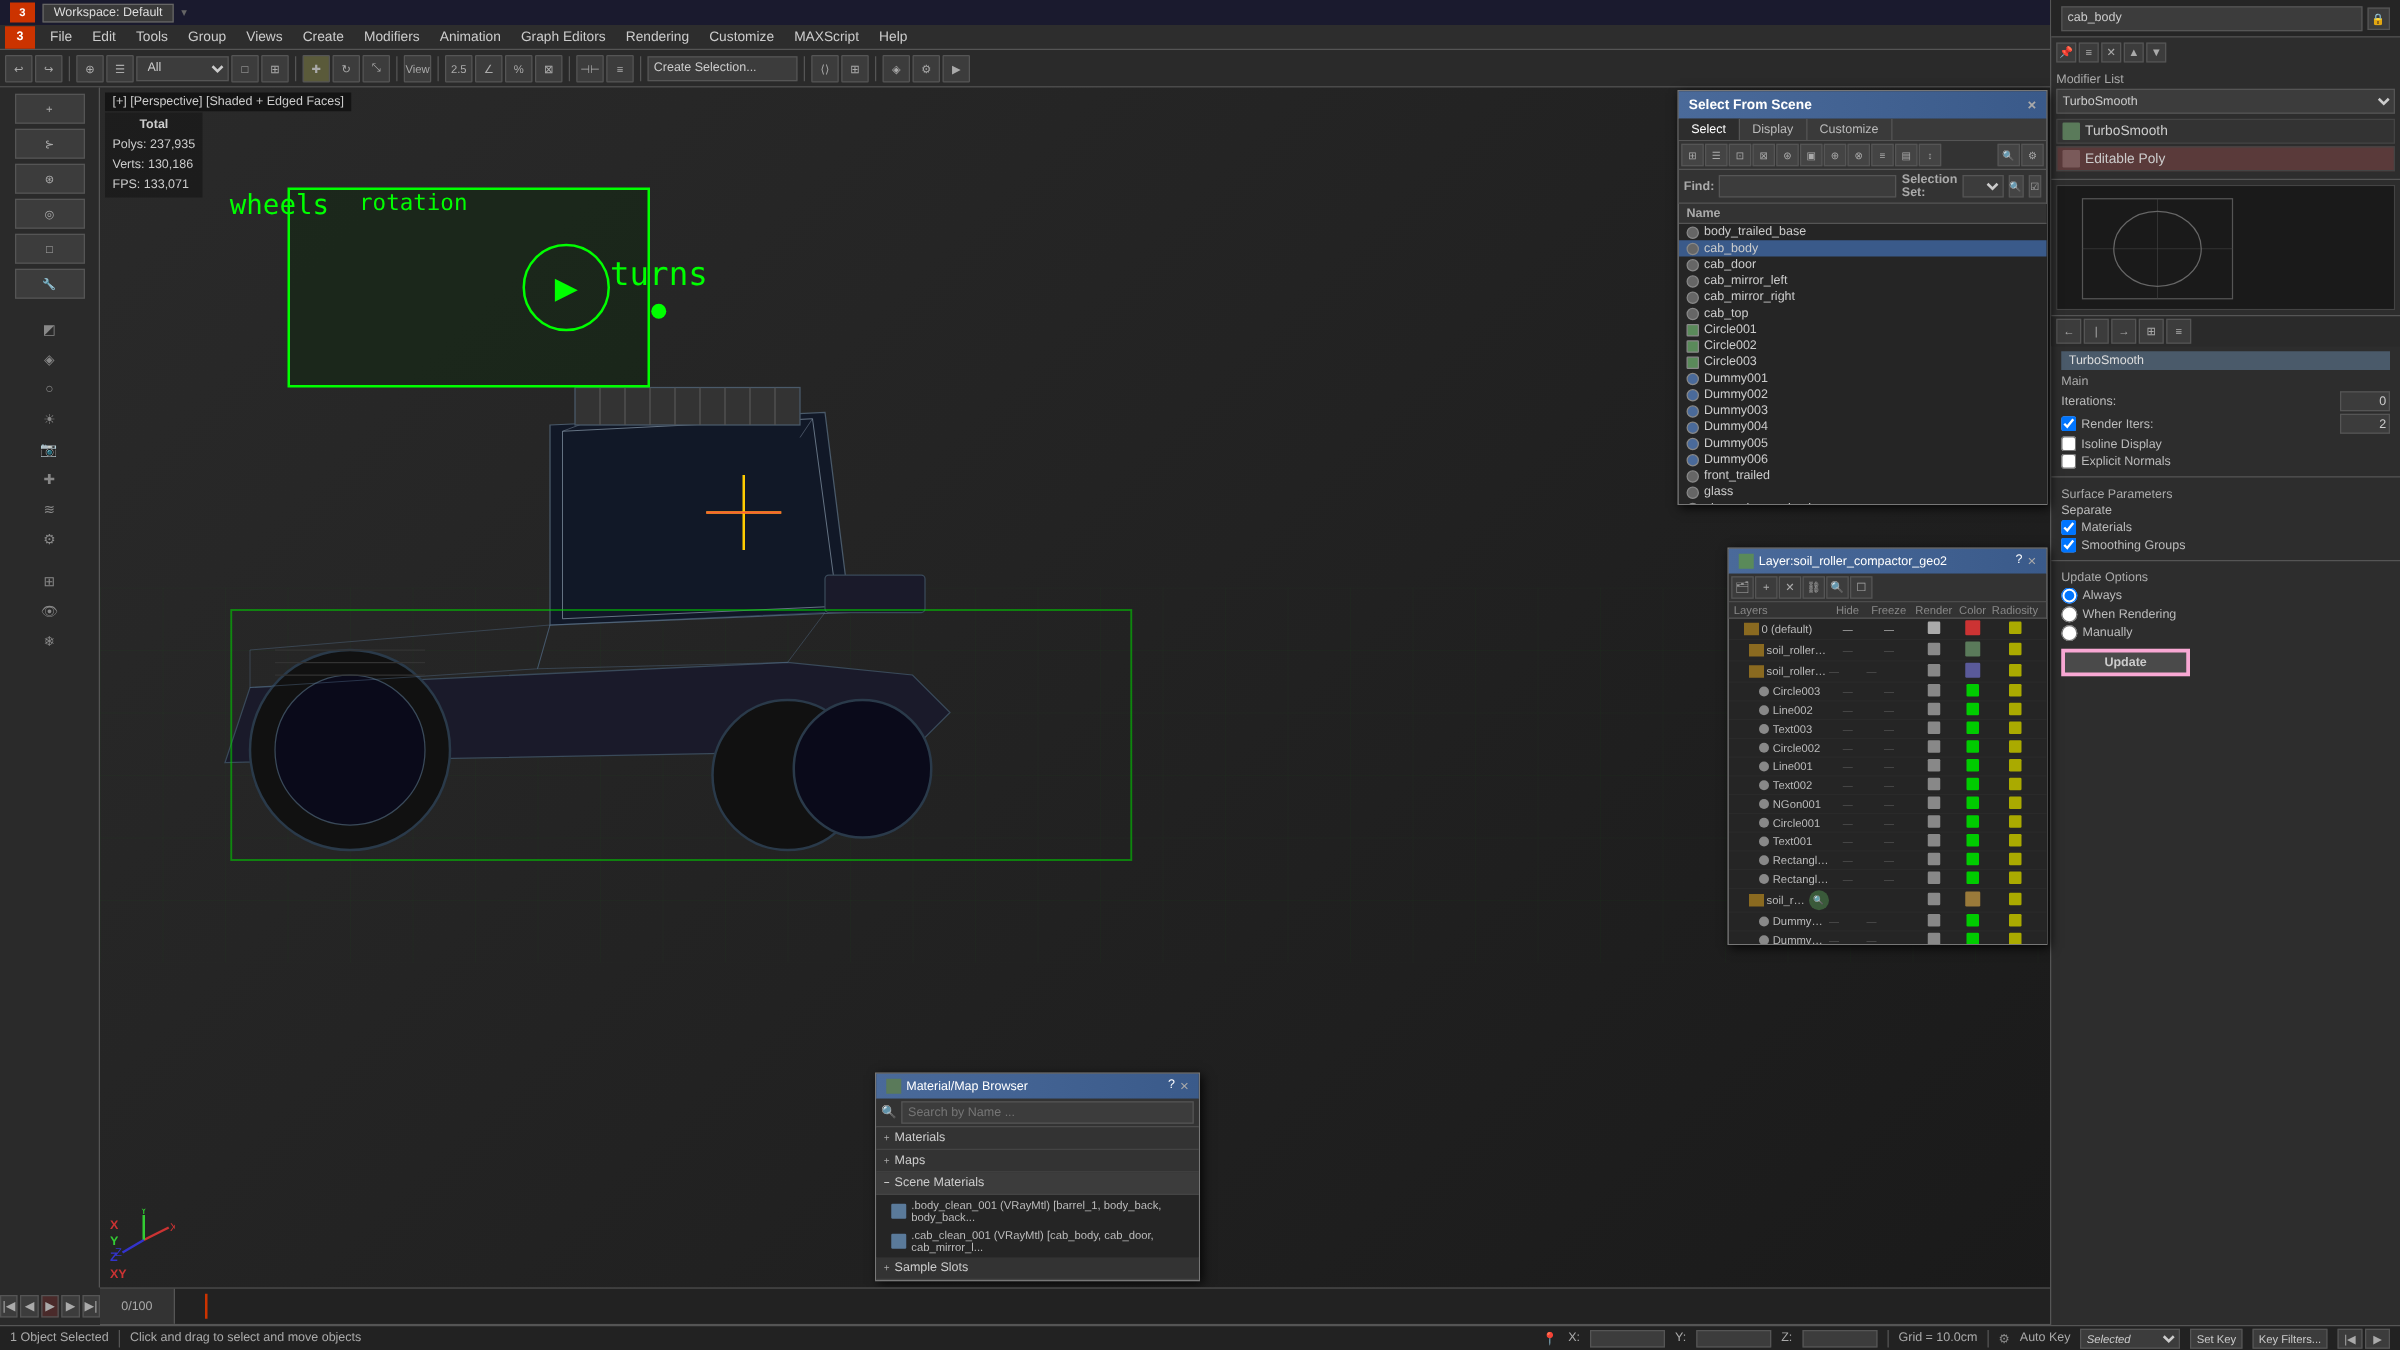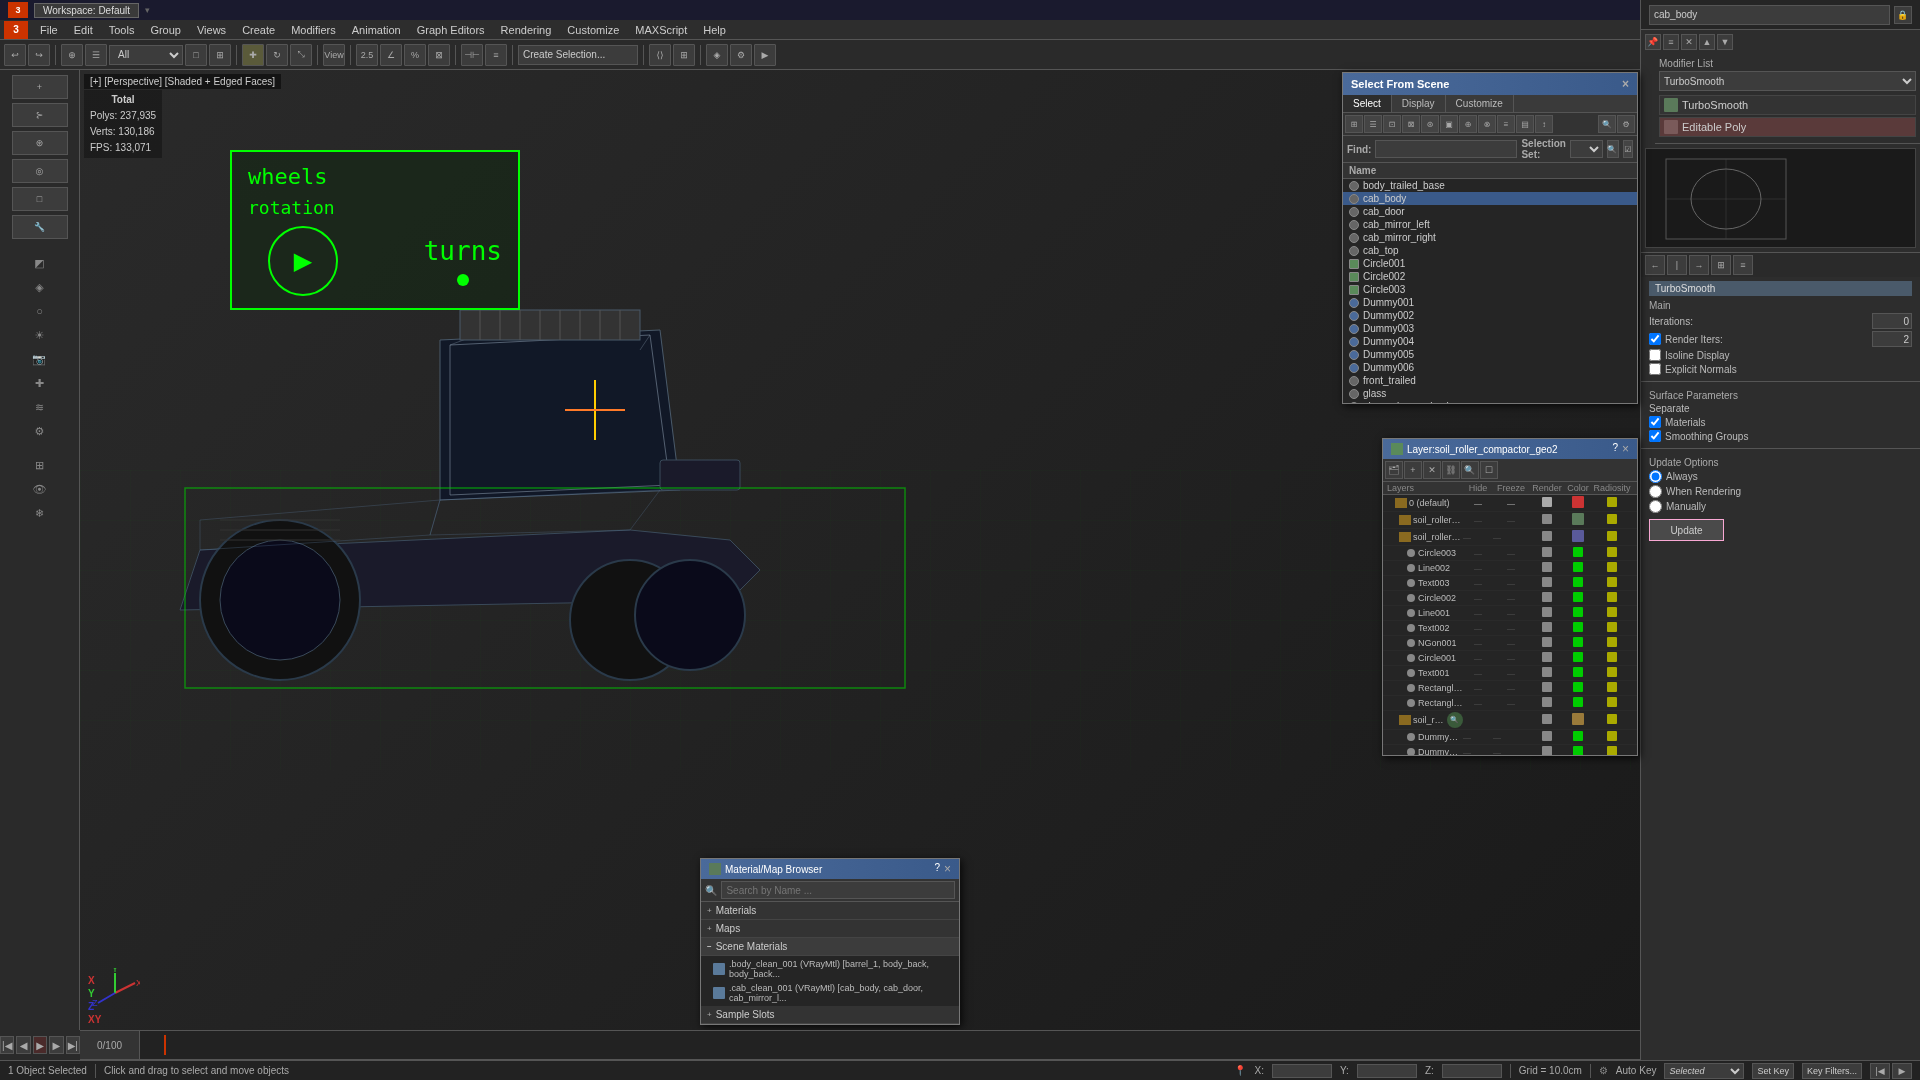--- a/index.html
+++ b/index.html
@@ -60,21 +60,21 @@
     
     #canvas-area {
       position: absolute; top: 0; left: 0; right: 0; bottom: 0;
       background: linear-gradient(135deg, #2a2a2a 0%, #1a1a1a 100%);
     }
 
     
     #anim-overlay {
       position: absolute; top: 80px; left: 150px; width: 290px; height: 160px;
       border: 2px solid #00ff00; background: rgba(0,40,0,0.3);
-      display: flex; flex-direction: column; align-items: center; justify-content: center; gap: 8px;
+      display: flex; flex-direction: row; align-items: center; justify-content: center; gap: 8px;
     }
     #anim-overlay .anim-title {
       color: #00ff00; font-size: 22px; font-family: monospace; align-self: flex-start; margin-left: 16px;
     }
     #anim-overlay .anim-subtitle {
       color: #00ff00; font-size: 18px; font-family: monospace; align-self: flex-start; margin-left: 16px;
     }
     #anim-overlay .anim-text {
       color: #00ff00; font-size: 26px; font-family: monospace;
     }
@@ -90,21 +90,21 @@
       position: absolute; top: 0; right: 0; width: 280px; height: 1080px;
       background: #2d2d2d; border-left: 1px solid #555;
       display: flex; flex-direction: column;
     }
     #right-panel-header {
       height: 30px; background: #252525; display: flex; align-items: center;
       padding: 0 8px; border-bottom: 1px solid #555;
     }
     .rp-input { flex: 1; background: #3c3c3c; border: 1px solid #555; color: #ccc; padding: 2px 4px; font-size: 10px; height: 20px; }
     #modifier-section {
-      padding: 4px; border-bottom: 1px solid #555; margin-left: 14px;
+      padding: 4px; border-bottom: 1px solid #555;
     }
     .modifier-item {
       display: flex; align-items: center; gap: 4px; padding: 2px 4px;
       background: #333; border: 1px solid #444; margin-bottom: 2px; cursor: pointer;
     }
     .modifier-item .mod-icon { width: 14px; height: 14px; background: #5a7a5a; border-radius: 1px; }
     #mod-preview {
       height: 100px; background: #1a1a1a; border: 1px solid #444; margin: 4px;
     }
     #turbosm-settings {
@@ -553,21 +553,21 @@
         <span>When Rendering</span>
       </label>
     </div>
     <div class="ts-row">
       <label style="display:flex;align-items:center;gap:4px;">
         <input type="radio" name="update" style="">
         <span>Manually</span>
       </label>
     </div>
     <div style="margin-top:6px;">
-      <button style="width:75px;height:22px;background:#4a4a4a;border:1px solid #f9a8d4;color:#ccc;font-size:10px;cursor:pointer;">Update</button>
+      <button style="width:103px;height:22px;background:#4a4a4a;border:3px solid #f9a8d4;color:#ccc;font-size:10px;cursor:pointer;font-weight:bold;">Update</button>
     </div>
   </div>
 </div>
 
 <div id="select-dialog">
   <div class="dlg-title">
     <span>Select From Scene</span>
     <span class="close-x">×</span>
   </div>
   <div class="dlg-tabs">

